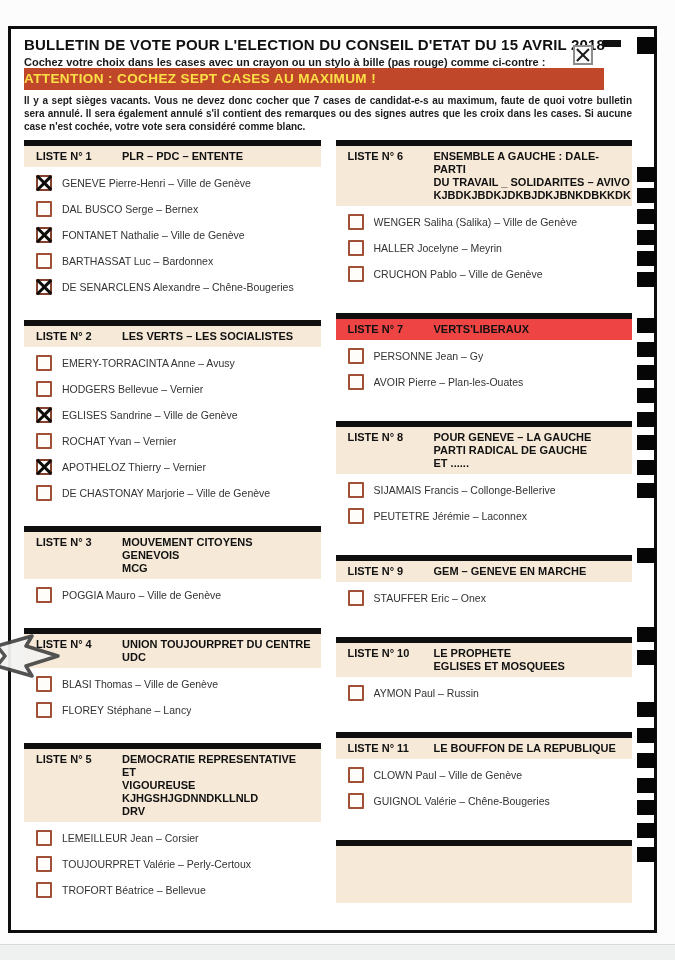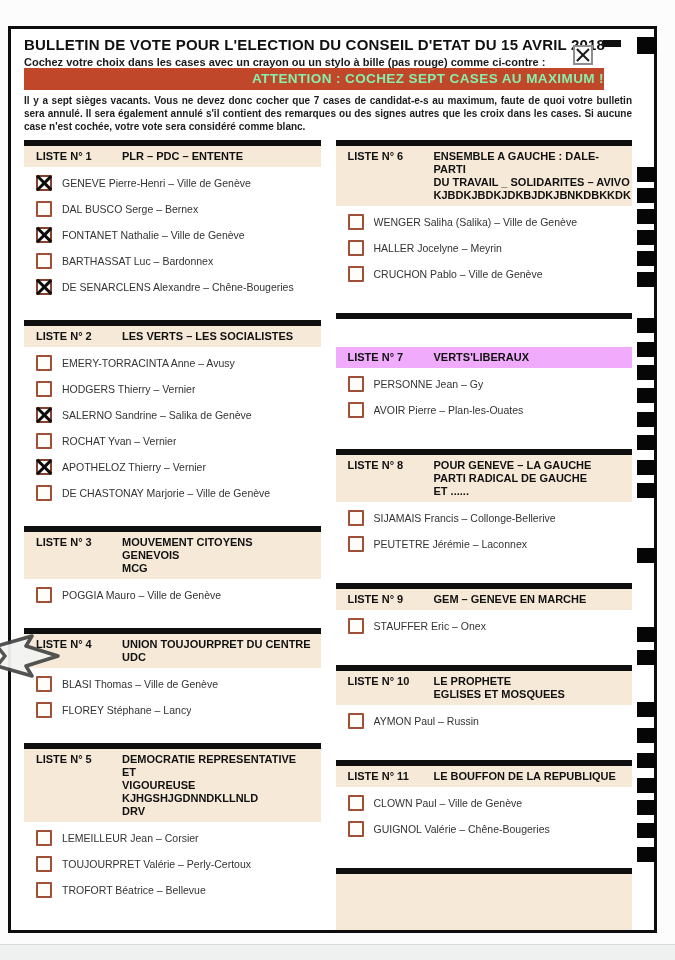--- a/index.html
+++ b/index.html
@@ -9,22 +9,22 @@
     background:#fcfcfc; font-family:"Liberation Sans", sans-serif;
   }
   .page {
     position:absolute; left:8px; top:26px; width:649px; height:907px;
     border:3px solid #0d0d0d; background:#ffffff;
     padding:5px 22px 10px 13px; overflow:hidden;
   }
   .title { font-size:15px; font-weight:bold; color:#101010; letter-spacing:.2px; margin:2px 0 3px 0; }
   .instruction { font-size:11px; font-weight:bold; color:#1a1a1a; width:545px; }
   .banner {
-    color:#86efac; font-weight:bold; font-size:13.5px; letter-spacing:.4px;
-    text-align:right; padding:3px 0 4px 0; margin:0 28px 4px 0;
+    color:#fde047; font-weight:bold; font-size:13.5px; letter-spacing:.4px;
+    text-align:left; padding:3px 0 4px 0; margin:0 28px 4px 0;
   }
   .rules { font-size:10px; font-weight:bold; color:#1c1c1c; line-height:1.3; text-align:justify; }
   .columns { display:flex; gap:15px; margin-top:7px; }
   .col { flex:1 1 0; min-width:0; display:flex; flex-direction:column; }
   .list-section { margin-bottom:16px; }
   .col-right .list-section { margin-bottom:22px; }
   .section-bar { height:6px; background:#0f0f0f; }
   .list-header { display:flex; padding:4px 8px 4px 12px; }
   .list-number { flex:0 0 86px; font-size:11px; font-weight:bold; color:#111; line-height:13px; }
   .list-name  { font-size:11px; font-weight:bold; color:#111; line-height:13px; }
@@ -116,25 +116,25 @@
                 <div>LES VERTS – LES SOCIALISTES</div>
               </div>
             </div>
             <div class="candidates">
               <div class="cand-row">
                 <span class="cand-box" style="border-color: rgb(162, 79, 56);"></span>
                 <span class="cand-label">EMERY-TORRACINTA Anne – Avusy</span>
               </div>
               <div class="cand-row">
                 <span class="cand-box" style="border-color: rgb(162, 79, 56);"></span>
-                <span class="cand-label">HODGERS Thierry – Vernier</span>
-              </div>
-              <div class="cand-row">
-                <span class="cand-box xmark" style="border-color: rgb(131, 64, 44);"></span>
-                <span class="cand-label">SALERNO Sandrine – Salika de Genève</span>
+                <span class="cand-label">HODGERS Bellevue – Vernier</span>
+              </div>
+              <div class="cand-row">
+                <span class="cand-box xmark" style="border-color: rgb(131, 64, 44);"></span>
+                <span class="cand-label">EGLISES Sandrine – Ville de Genève</span>
               </div>
               <div class="cand-row">
                 <span class="cand-box" style="border-color: rgb(162, 79, 56);"></span>
                 <span class="cand-label">ROCHAT Yvan – Vernier</span>
               </div>
               <div class="cand-row">
                 <span class="cand-box xmark" style="border-color: rgb(131, 64, 44);"></span>
                 <span class="cand-label">APOTHELOZ Thierry – Vernier</span>
               </div>
               <div class="cand-row">
@@ -226,21 +226,21 @@
                 <span class="cand-label">HALLER Jocelyne – Meyrin</span>
               </div>
               <div class="cand-row">
                 <span class="cand-box" style="border-color: rgb(162, 79, 56);"></span>
                 <span class="cand-label">CRUCHON Pablo – Ville de Genève</span>
               </div>
             </div>
           </section>
           <section class="list-section">
             <div class="section-bar" style="background: rgb(15, 15, 15);"></div>
-            <div class="list-header" style="background: #f0abfc; margin-top: 28px;">
+            <div class="list-header" style="background: #ef4444;">
               <div class="list-number">LISTE N° 7</div>
               <div class="list-name">
                 <div>VERTS'LIBERAUX</div>
               </div>
             </div>
             <div class="candidates">
               <div class="cand-row">
                 <span class="cand-box" style="border-color: rgb(162, 79, 56);"></span>
                 <span class="cand-label">PERSONNE Jean – Gy</span>
               </div>

